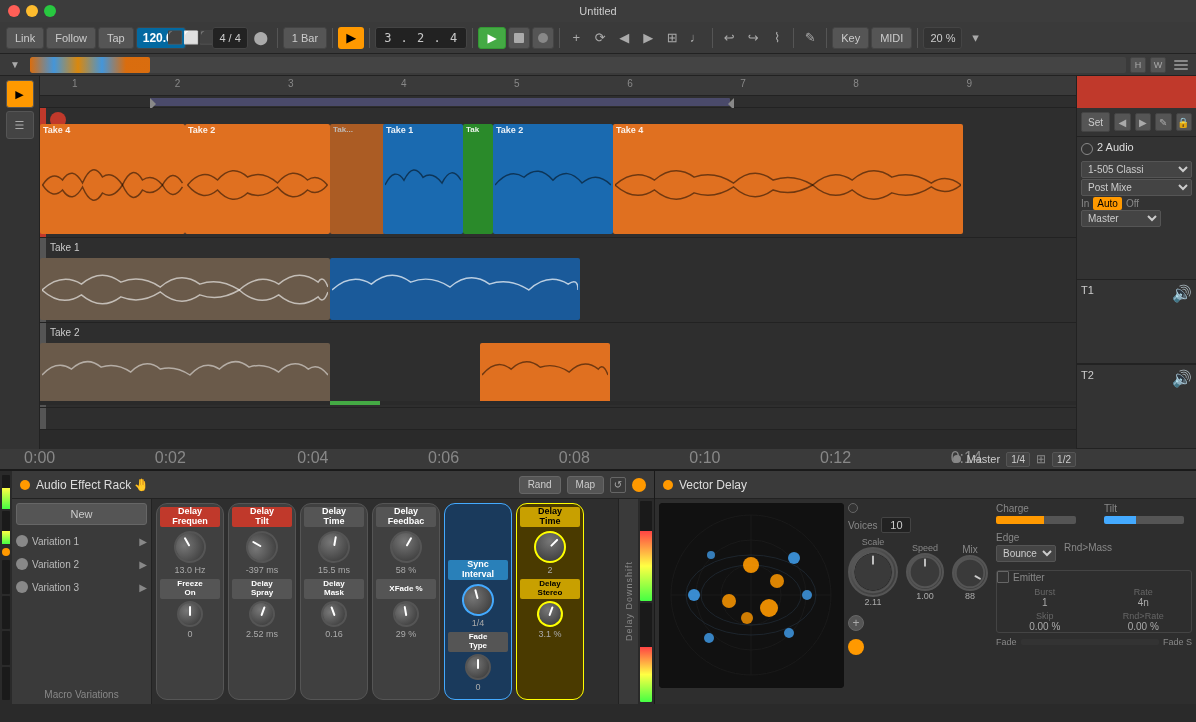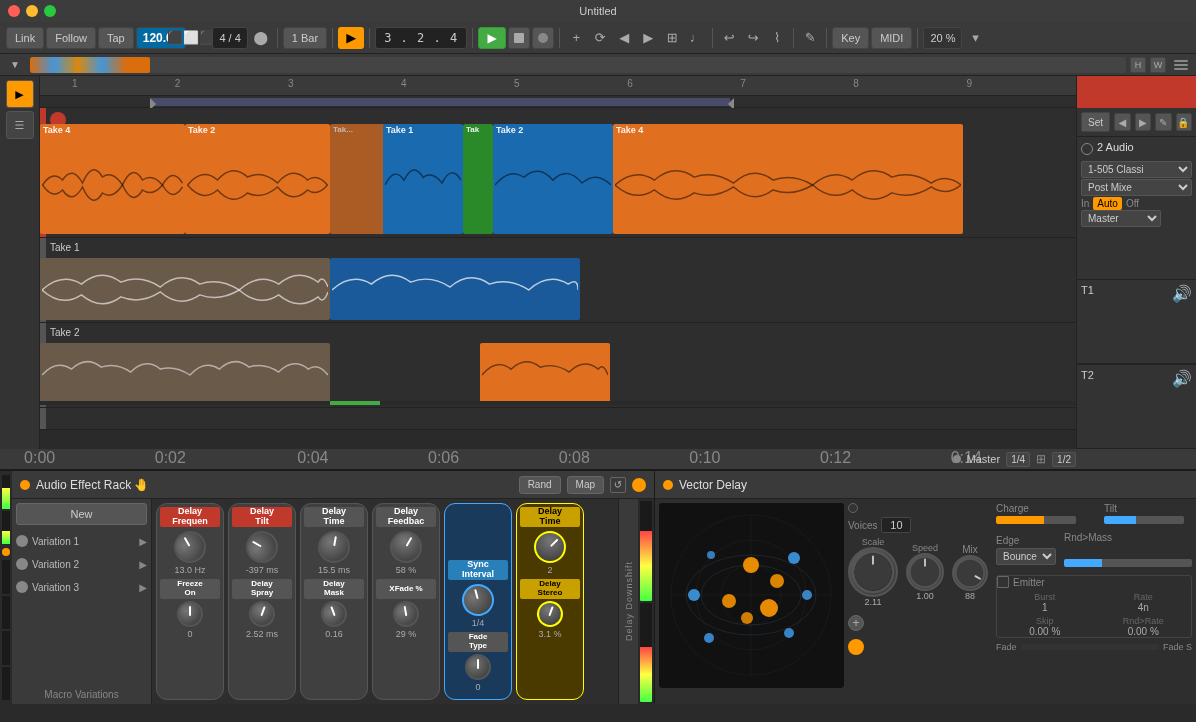--- a/index.html
+++ b/index.html
@@ -1445,21 +1445,21 @@
           </div>
         </div>
 
         <div style="display:flex;align-items:center;gap:8px;margin-bottom:4px;">
           <div style="display:flex;flex-direction:column;gap:2px;">
             <span style="font-size:10px;color:#888;">Edge</span>
             <select class="edge-select">
               <option>Bounce</option>
             </select>
           </div>
-          <div style="display:flex;flex-direction:column;gap:16px;flex:1;">
+          <div style="display:flex;flex-direction:row;gap:16px;flex:1;">
             <span style="font-size:10px;color:#888;">Rnd&gt;Mass</span>
             <div style="height:8px;background:linear-gradient(to right,#4af 30%,#555 30%);border-radius:2px;"></div>
           </div>
         </div>
 
         <div class="emitter-section">
           <div class="emitter-header">
             <div class="emitter-checkbox"></div>
             <span class="emitter-label">Emitter</span>
           </div>

